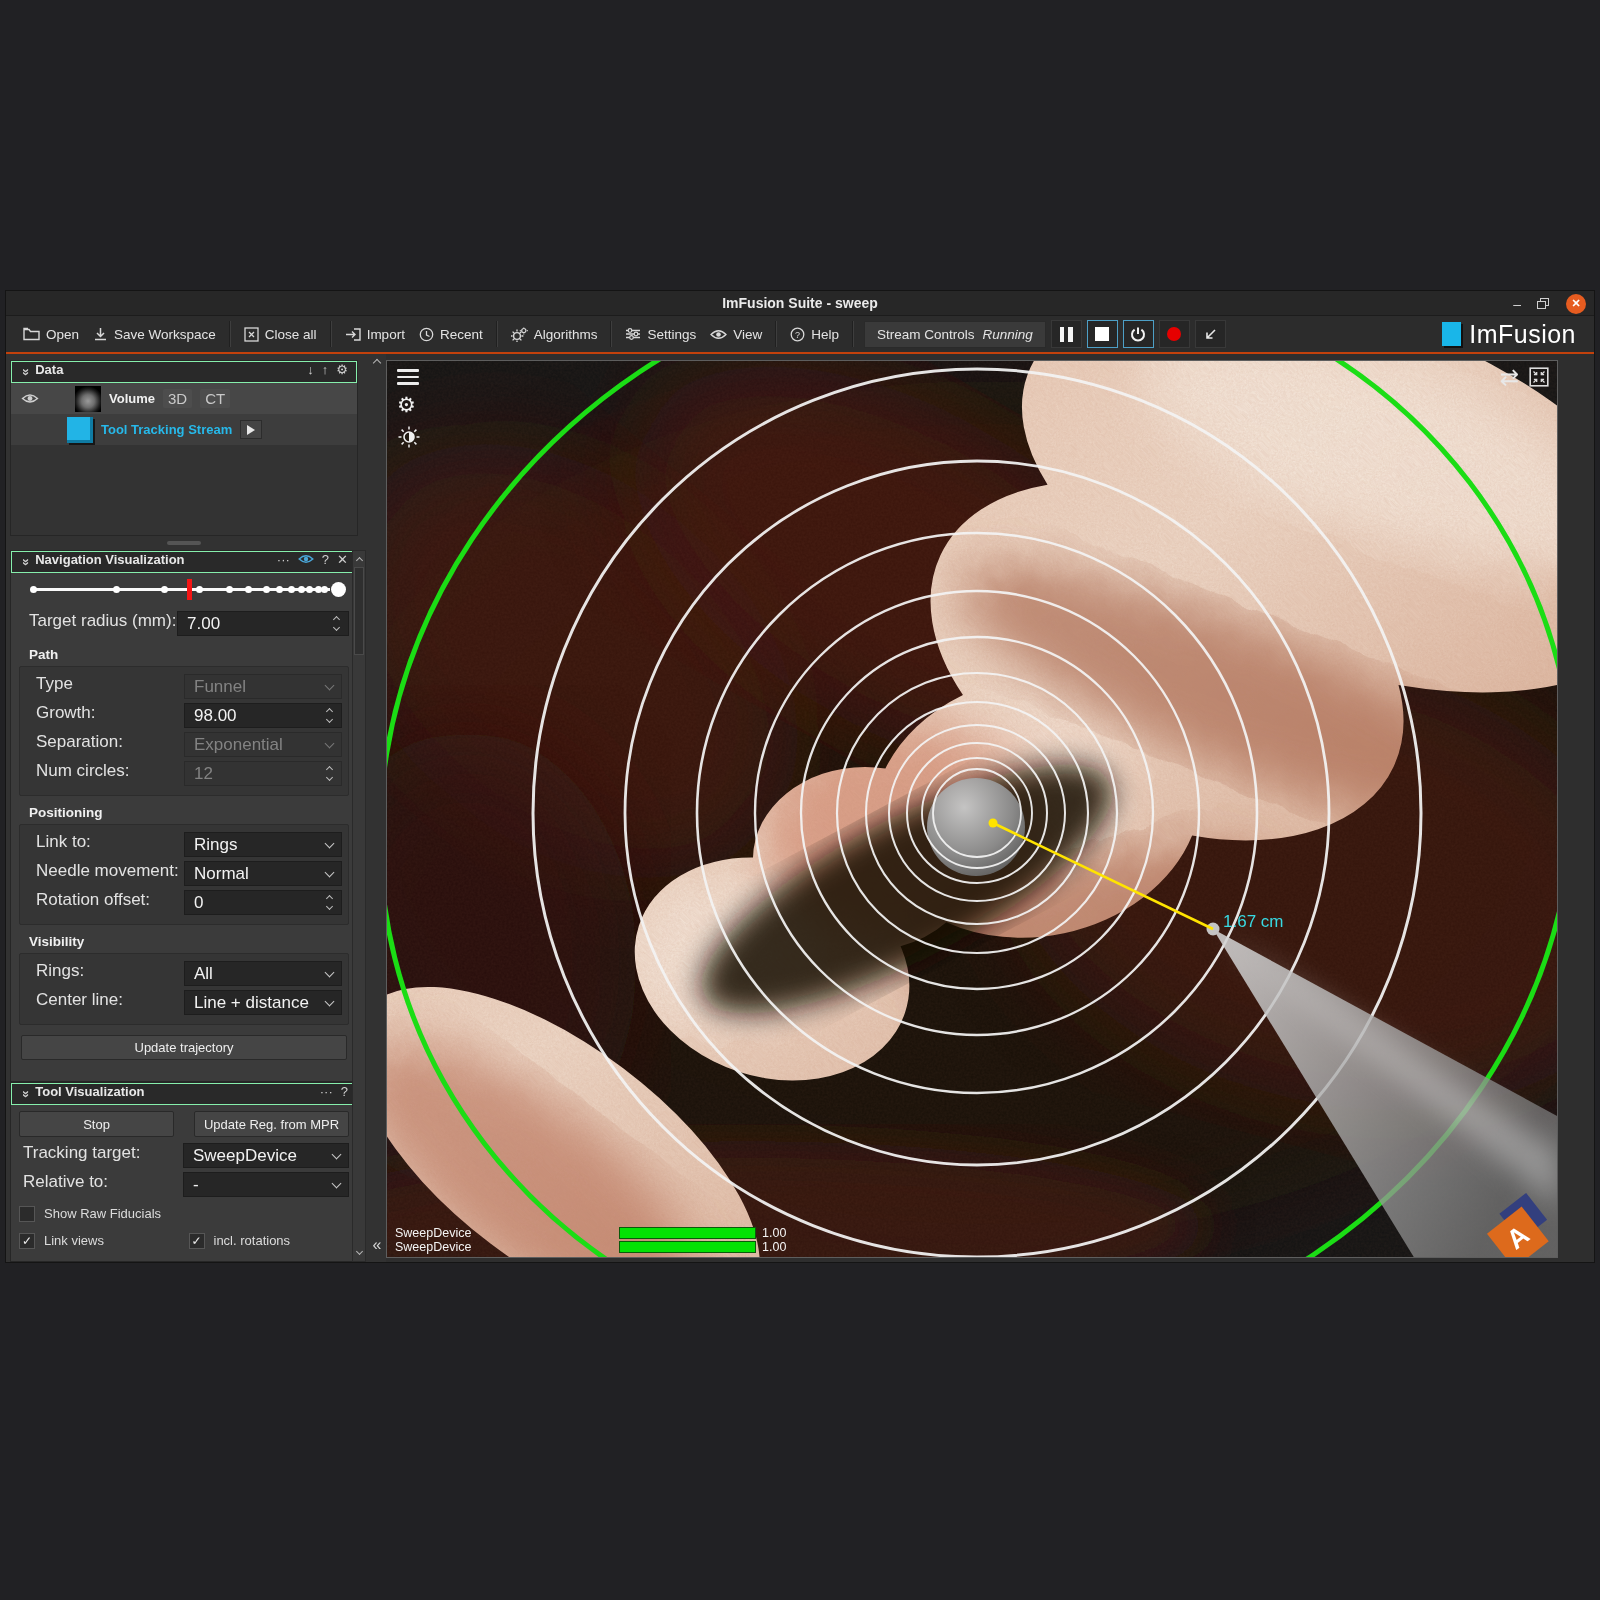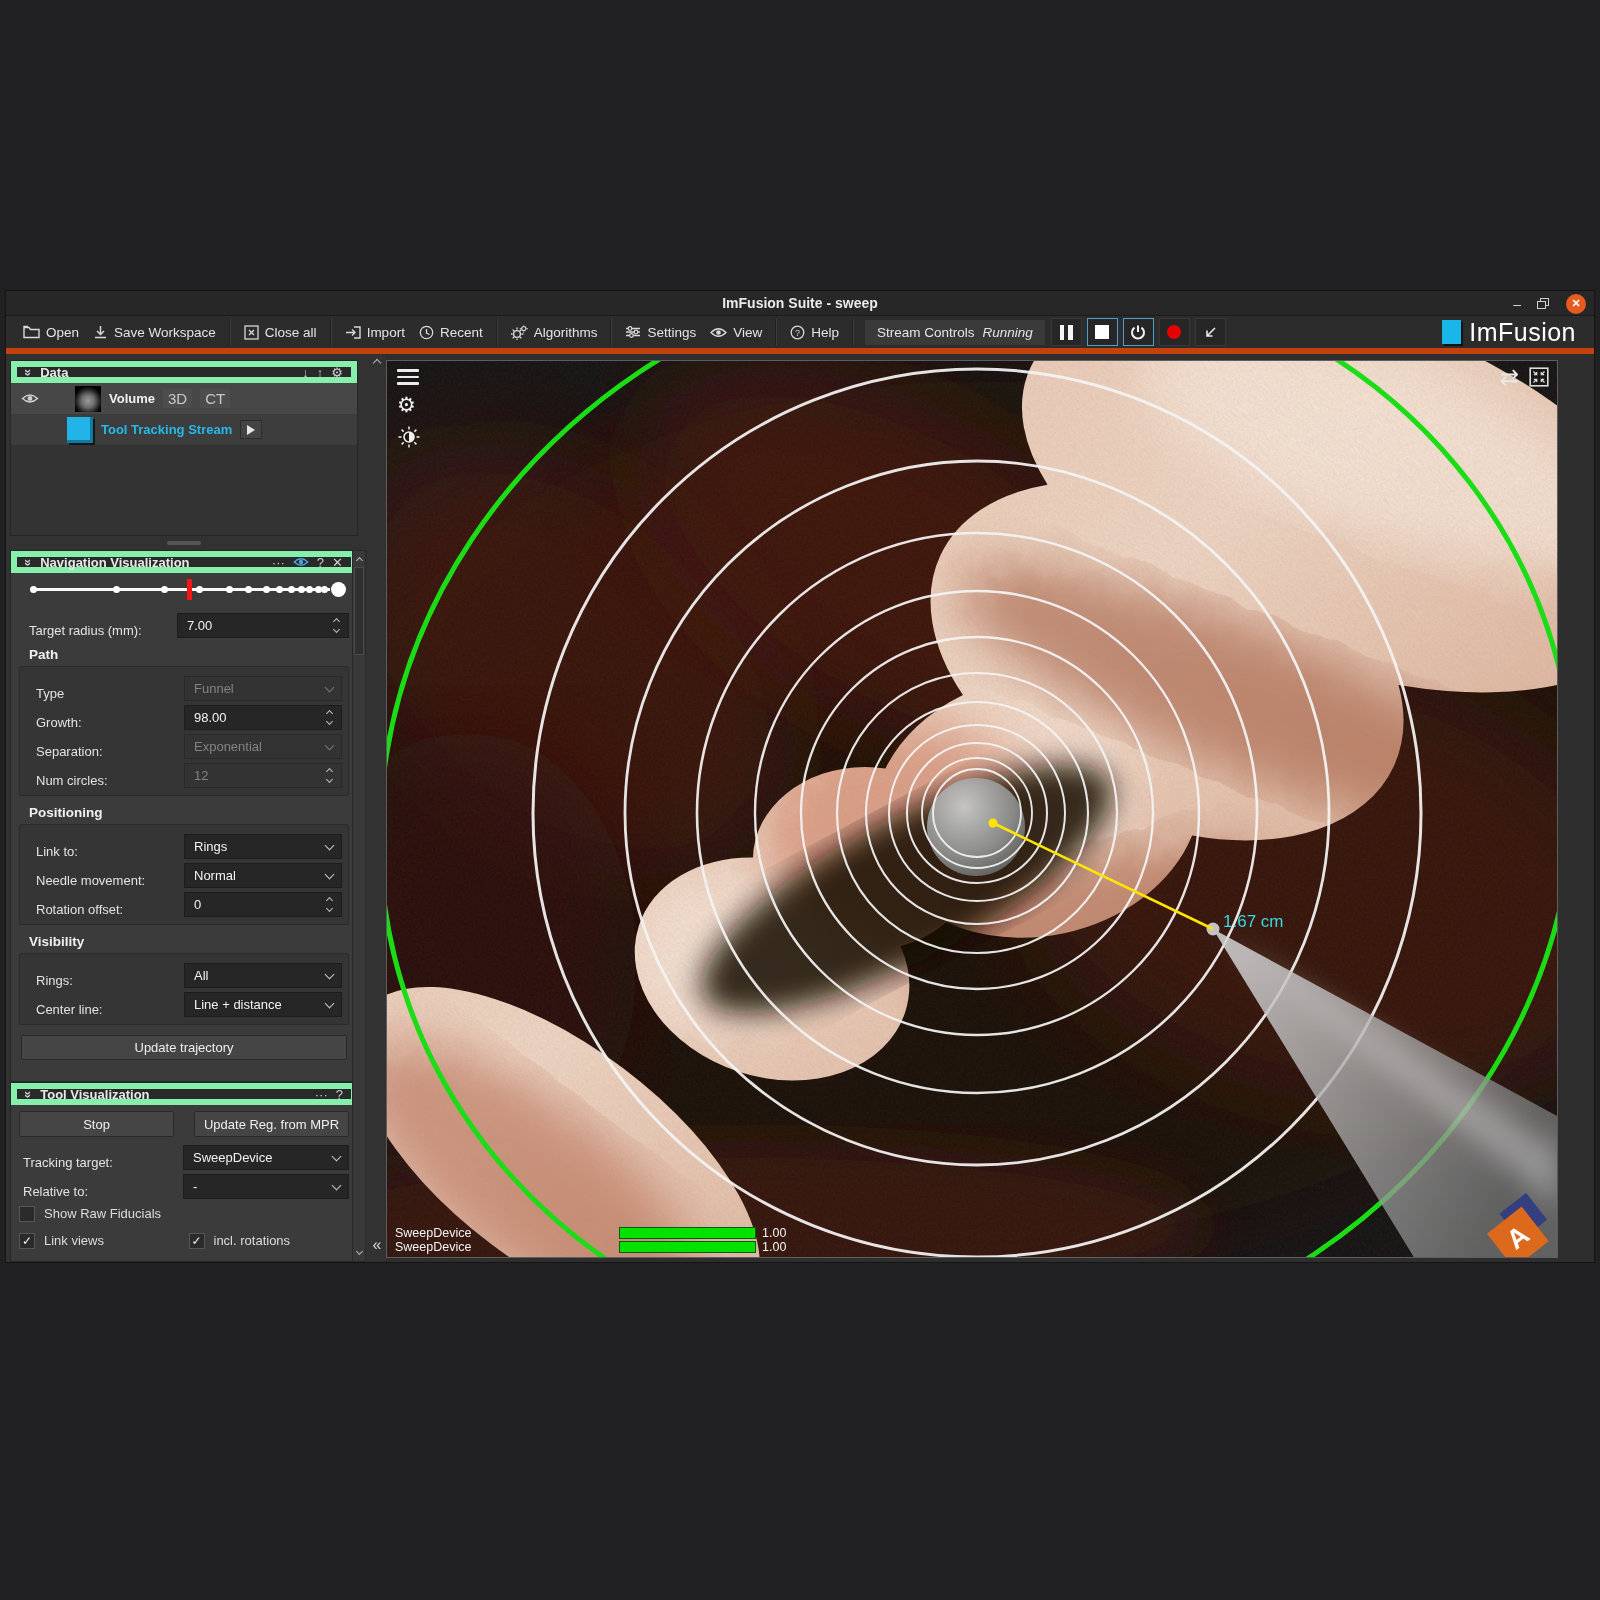--- a/index.html
+++ b/index.html
@@ -10,21 +10,21 @@
   
   .titlebar{height:25px;background:#272727;position:relative;display:flex;align-items:center;
     justify-content:center;border-bottom:1px solid #1c1c1c;flex:0 0 auto;}
   .titlebar .title{font-size:14px;font-weight:bold;color:#eaeaea;}
   .win-btns{position:absolute;right:8px;top:0;height:25px;display:flex;align-items:center;gap:16px;}
   .win-min{color:#cfcfcf;font-size:14px;line-height:10px;cursor:default;}
   .win-restore svg{display:block;}
   .win-close{width:20px;height:20px;border-radius:50%;background:#e65c20;color:#fff;font-size:11px;
     display:flex;align-items:center;justify-content:center;font-weight:bold;}
   
-  .toolbar{height:38px;background:#2c2c2c;border-bottom:6px solid #c2410c;display:flex;align-items:center;
+  .toolbar{height:38px;background:#2c2c2c;border-bottom:2px solid #c2410c;display:flex;align-items:center;
     padding:0 10px;flex:0 0 auto;font-size:13.5px;color:#e3e3e3;}
   .tbtn{display:flex;align-items:center;gap:6px;padding:4px 7px;white-space:nowrap;cursor:default;}
   .tbtn svg{display:block;}
   .sep{width:0;height:26px;border-left:1px solid #202020;border-right:1px solid #3e3e3e;margin:0 6px;}
   .stream-box{display:flex;align-items:center;gap:8px;background:#3a3a3a;border:1px solid #2a2a2a;
     padding:5px 12px;margin-left:4px;}
   .stream-box .status{font-style:italic;}
   .ctl-btn{width:31px;height:28px;background:#262626;border:1px solid #383838;margin-left:5px;
     display:flex;align-items:center;justify-content:center;}
   .ctl-btn.active{border:1px solid #4d9fc6;}
@@ -32,21 +32,21 @@
   .pause-bars i{display:block;width:4.5px;height:15px;background:#f5f5f5;}
   .stop-square{width:14px;height:14px;background:#fff;}
   .rec-dot{width:14px;height:14px;border-radius:50%;background:#e60000;}
   .brand{margin-left:auto;display:flex;align-items:center;gap:8px;padding-right:8px;}
   .brand-mark{width:19px;height:24px;background:#19b6e9;box-shadow:2px 2px 0 #111;}
   .brand-name{font-size:25px;color:#fff;letter-spacing:0.5px;font-weight:500;}
   
   .main{flex:1;display:flex;position:relative;}
   .left-col{width:380px;flex:0 0 auto;position:relative;background:#323232;}
   .panels{position:absolute;left:4px;top:6px;width:348px;bottom:0;display:flex;flex-direction:column;}
-  .panel-h{height:22px;background:#292929;border:6px solid #86efac;display:flex;align-items:center;
+  .panel-h{height:22px;background:#292929;border:1px solid #86efac;display:flex;
     gap:8px;padding:0 8px;font-size:13px;font-weight:bold;color:#e8e8e8;flex:0 0 auto;}
   .dbl-chev{display:inline-block;transform:rotate(90deg);font-weight:bold;color:#cfcfcf;font-size:13px;}
   .hspace{flex:1;}
   .hicon{color:#cfcfcf;font-weight:normal;font-size:13px;cursor:default;}
   .hicon.blue{color:#4aa6d8;}
   
   .data-panel{height:176px;display:flex;flex-direction:column;background:#383838;border:1px solid #262626;}
   .data-row{height:31px;display:flex;align-items:center;gap:8px;padding:0 6px;font-size:13px;}
   .data-row.r1{background:#474747;}
   .data-row.r2{background:#3d3d3d;}
@@ -65,21 +65,21 @@
   .splitter i{width:34px;height:4px;background:#555;border-radius:2px;}
   
   .nav-panel{height:532px;display:flex;flex-direction:column;background:#3b3b3b;border:1px solid #262626;}
   .nav-body{flex:1;padding:2px 8px 0 8px;overflow:hidden;}
   .dist-label{text-align:center;font-size:30px;color:#f0f0f0;margin:6px 0 2px 0;}
   .traj-slider{position:relative;height:30px;margin:0 0 6px 0;}
   .traj-line{position:absolute;left:14px;right:19px;top:13px;height:2.5px;background:#fafafa;}
   .tdot{position:absolute;top:11px;width:7px;height:7px;border-radius:50%;background:#fff;margin-left:-3.5px;}
   .tdot.big{width:15px;height:15px;top:7px;margin-left:-7.5px;}
   .tmark{position:absolute;top:4px;width:5px;height:21px;background:#f51515;margin-left:-2.5px;}
-  .form-row{display:flex;align-items:flex-end;height:27px;margin:2px 0;font-size:13px;color:#e2e2e2;}
+  .form-row{display:flex;align-items:flex-start;height:27px;margin:2px 0;font-size:17px;color:#e2e2e2;}
   .form-row .lbl{width:158px;flex:0 0 auto;padding-left:10px;}
   .grp-head{font-size:13.5px;font-weight:bold;color:#f0f0f0;margin:9px 2px 4px 10px;}
   .grp{background:#353535;border:1px solid #2c2c2c;border-radius:2px;padding:5px 6px;margin:0 0 2px 0;}
   .field{flex:1;height:25px;background:#262626;border:1px solid #1d1d1d;display:flex;align-items:center;
     padding:0 4px 0 9px;color:#f2f2f2;position:relative;}
   .field .val{flex:1;}
   .field.disabled{background:#333;color:#838383;border-color:#2a2a2a;}
   .chev{display:inline-block;width:7px;height:7px;border-right:1.7px solid #c9c9c9;
     border-bottom:1.7px solid #c9c9c9;transform:rotate(45deg);margin:0 4px 3px 0;}
   .field.disabled .chev{border-color:#777;}

